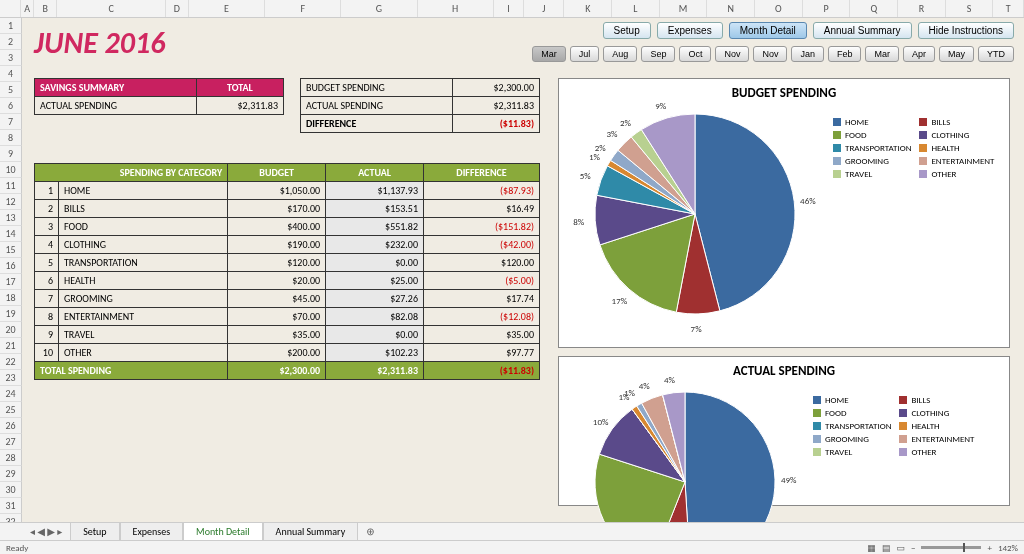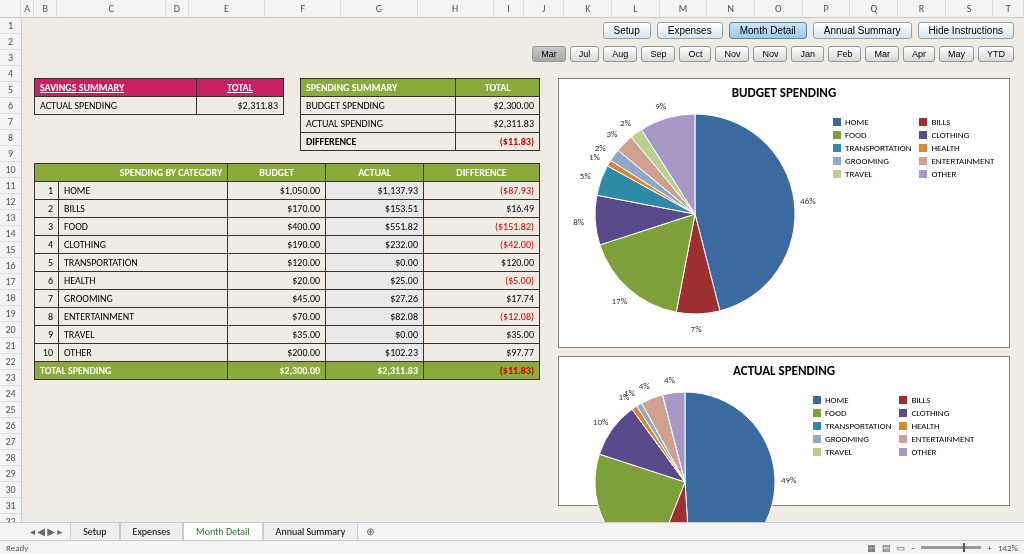--- a/index.html
+++ b/index.html
@@ -12,21 +12,21 @@
 .content { position: absolute; left: 22px; top: 0; right: 0; height: 100%; }
 .title { position: absolute; left: 12px; top: 6px; font-size: 30px; font-weight: bold; color: #d02860; font-style: italic; }
 .nav-buttons { position: absolute; right: 10px; top: 4px; display: flex; gap: 6px; }
 .nav-buttons button { font-size: 10px; padding: 2px 10px; border: 1px solid #8aa; background: linear-gradient(#fff,#d5e5f0); border-radius: 3px; cursor: pointer; }
 .nav-buttons button.active { background: linear-gradient(#cde4f7,#9ec8e8); border-color: #5a88b0; }
 .month-buttons { position: absolute; right: 10px; top: 28px; display: flex; gap: 4px; }
 .month-buttons button { font-size: 9px; padding: 2px 8px; border: 1px solid #999; background: linear-gradient(#fefefe,#d8d8d8); border-radius: 3px; cursor: pointer; }
 .month-buttons button.active { background: linear-gradient(#c8c8c8,#a8a8a8); }
 .tbl { position: absolute; border-collapse: collapse; font-size: 10px; }
 .tbl td, .tbl th { border: 1px solid #333; padding: 2px 5px; height: 14px; }
-.hdr-pink { background: #c82060; color: #fff; font-weight: bold; text-decoration: underline; }
+.hdr-pink { background: #c82060; color: #fff; font-weight: bold; }
 .hdr-olive { background: #8aaa3b; color: #fff; font-weight: bold; padding-left: 9px; }
 .bold { font-weight: bold; }
 .right { text-align: right; }
 .neg { color: #c00; }
 .shade { background: #e8e8e8; }
 .chart-box { position: absolute; background: #fff; border: 1px solid #888; padding: 6px; }
 .chart-title { text-align: center; font-weight: bold; font-size: 13px; margin-bottom: 4px; }
 .chart-body { display: flex; gap: 8px; }
 .legend { font-size: 9px; display: grid; grid-template-columns: 1fr 1fr; gap: 2px 8px; align-content: start; padding-top: 12px; }
 .legend div { display: flex; align-items: center; gap: 4px; }
@@ -97,20 +97,21 @@
       <div>26</div>
       <div>27</div>
       <div>28</div>
       <div>29</div>
       <div>30</div>
       <div>31</div>
       <div>32</div>
       <div>33</div>
     </div>
   <div class="content">
+    <div class="title">JUNE 2016</div>
     <div class="nav-buttons" id="navb">
         <button>Setup</button>
         <button>Expenses</button>
         <button class="active">Month Detail</button>
         <button>Annual Summary</button>
         <button>Hide Instructions</button>
       </div>
     <div class="month-buttons" id="monb">
         <button class="active">Mar</button>
         <button>Jul</button>
@@ -134,24 +135,20 @@
             <th class="hdr-pink" style="text-align:center">TOTAL</th>
           </tr>
           <tr>
             <td>ACTUAL SPENDING</td>
             <td class="right">$2,311.83</td>
           </tr>
         </tbody>
       </table>
     <table class="tbl" id="tspd" style="left:278px; top:60px; width:240px;">
         <tbody>
-          <tr>
-            <th class="hdr-olive" style="text-align:left;width:65%">SPENDING SUMMARY</th>
-            <th class="hdr-olive" style="text-align:center">TOTAL</th>
-          </tr>
           <tr>
             <td>BUDGET SPENDING</td>
             <td class="right">$2,300.00</td>
           </tr>
           <tr>
             <td>ACTUAL SPENDING</td>
             <td class="right">$2,311.83</td>
           </tr>
           <tr>
             <td class="bold">DIFFERENCE</td>

